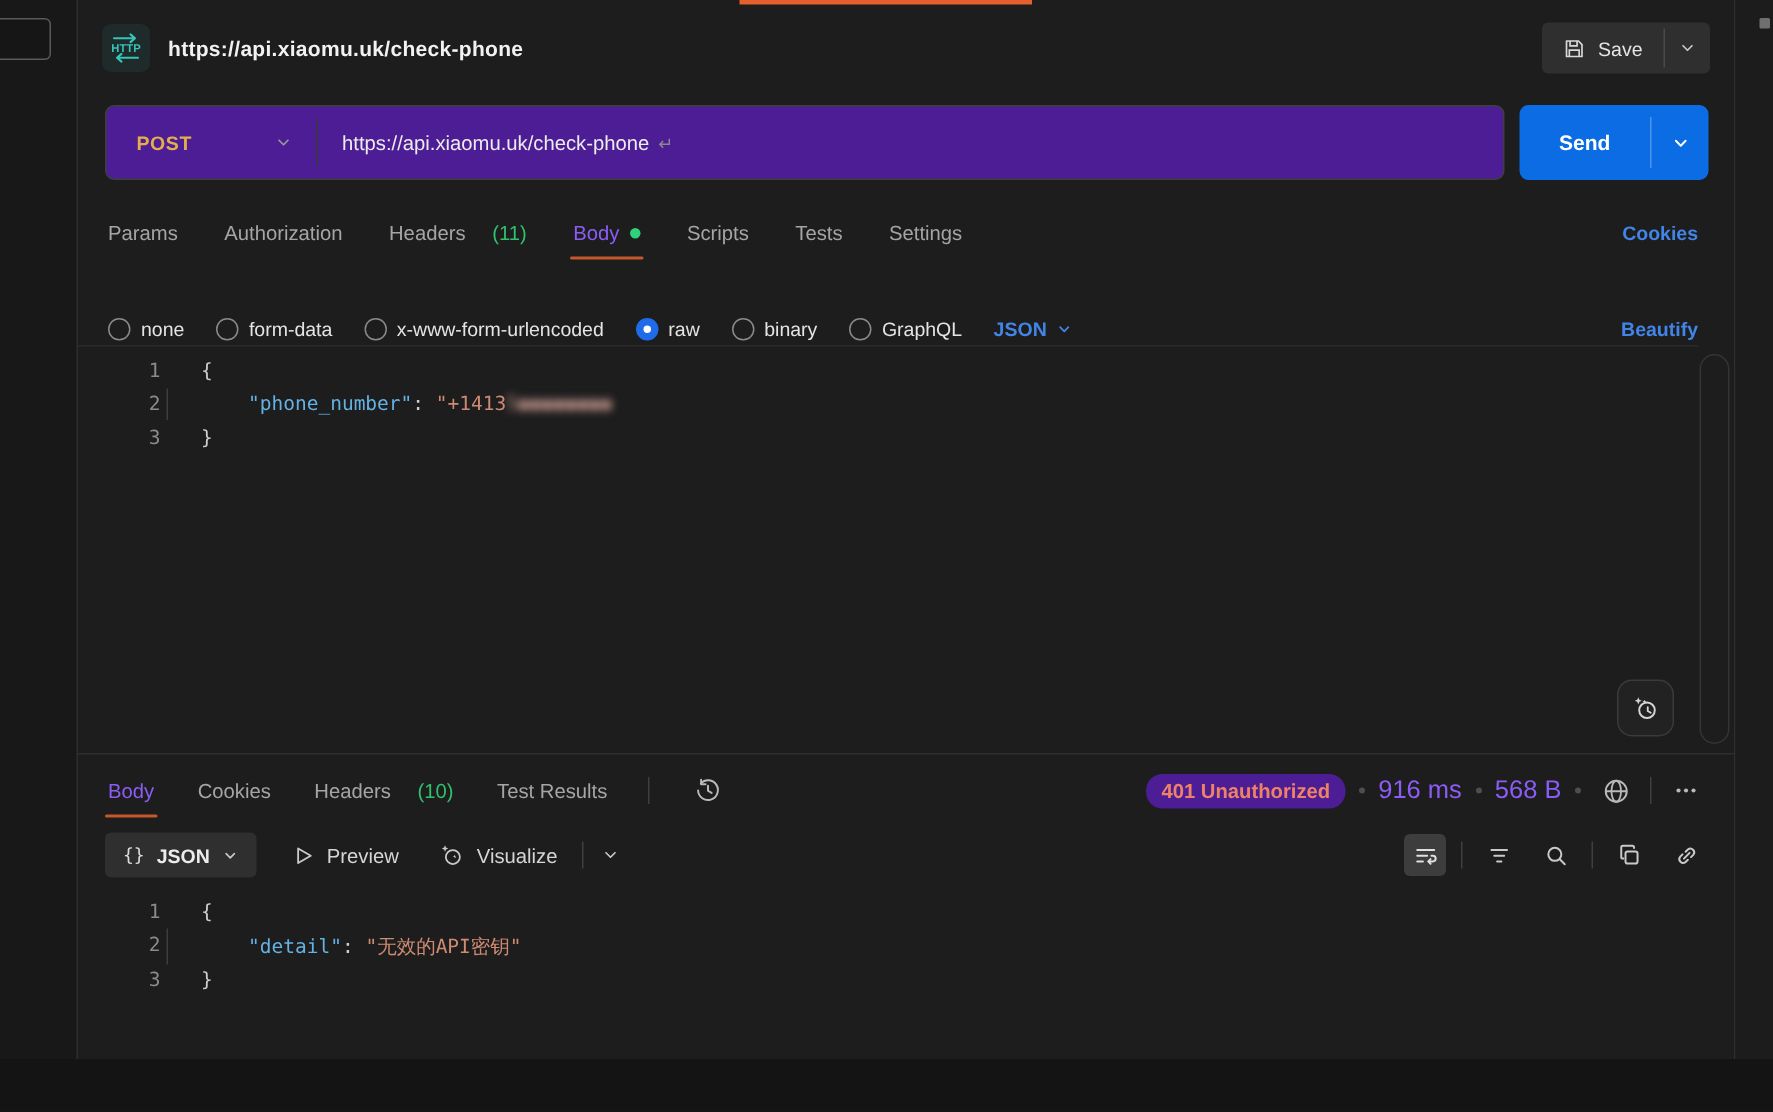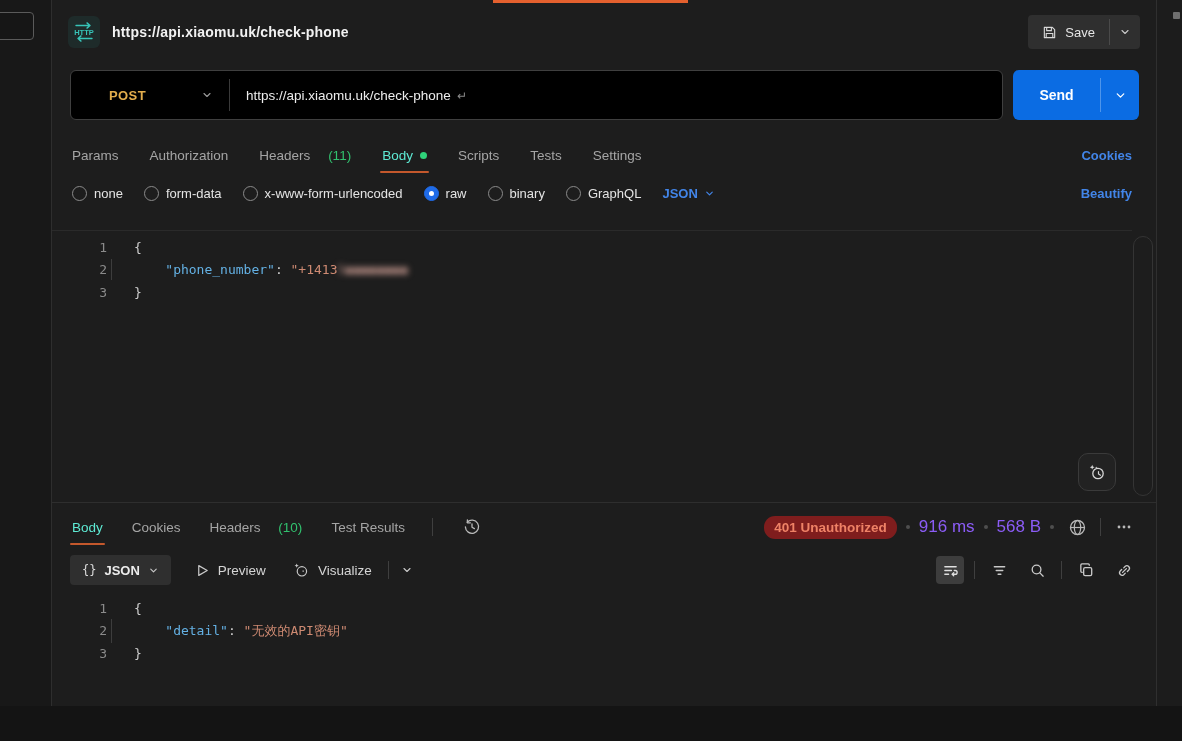--- a/index.html
+++ b/index.html
@@ -23,43 +23,43 @@
   .header { position:absolute; top:8px; left:0; right:0; height:48px; display:flex; align-items:center; padding:0 16px; }
   .http-badge { width:32px; height:32px; border-radius:6px; background:#1e2b2a; display:flex; align-items:center; justify-content:center; flex:none; }
   .req-title { margin-left:12px; font-size:14px; font-weight:700; color:#f2f2f2; letter-spacing:.2px; }
   .save-group { margin-left:auto; display:flex; align-items:stretch; height:34px; background:#2f2f2f; border-radius:4px; overflow:hidden; }
   .save-main { display:flex; align-items:center; gap:8px; padding:0 14px; font-size:13px; color:#e6e6e6; cursor:pointer;text-align:center; }
   .save-sep { width:1px; background:#4a4a4a; margin:4px 0; }
   .save-caret { width:30px; display:flex; align-items:center; justify-content:center; cursor:pointer; }
 
   
   .request-row { position:absolute; top:70px; left:18px; right:17px; height:52px; display:flex; gap:10px; }
-  .url-box { flex:1; height:50px; border:1px solid #3f3f3f; border-radius:6px; display:flex; align-items:center; background:#000000;padding-left:18px; }
+  .url-box { flex:1; height:50px; border:1px solid #3f3f3f; border-radius:6px; display:flex; align-items:center; background:#4c1d95; }
   .method-cell { width:140px; flex:none; display:flex; align-items:center; justify-content:space-between; padding:0 16px 0 20px; cursor:pointer; }
   .method { color:#e3ae4d; font-weight:700; font-size:13px; letter-spacing:.4px; }
   .url-divider { width:1px; align-self:stretch; background:#3a3a3a; margin:8px 0; }
   .url-text { padding-left:16px; font-size:13.5px; color:#ececec; }
   .enter-hint { color:#8a8a8a; font-size:12px; margin-left:6px; }
   .send-group { width:126px; flex:none; height:50px; background:#0b6ce3; border-radius:6px; display:flex; align-items:stretch; overflow:hidden; }
   .send-main { flex:1; display:flex; align-items:center; justify-content:center; color:#fff; font-size:14px; font-weight:700; cursor:pointer; }
   .send-sep { width:1px; background:rgba(255,255,255,.28); margin:8px 0; }
   .send-caret { width:38px; display:flex; align-items:center; justify-content:center; cursor:pointer; }
 
   
   .req-tabs { position:absolute; top:134px; left:18px; right:24px; height:42px; display:flex; align-items:center; gap:27px; }
   .tab { position:relative; font-size:13.5px; color:#a5a5a5; cursor:pointer; padding:10px 2px; display:flex; align-items:center; gap:7px; }
   .tab .count { color:#31c06e; }
-  .tab.active { color:#5eead4; }
+  .tab.active { color:#8b5cf6; }
   .tab.active::after { content:''; position:absolute; left:0; right:0; bottom:0; height:2px; background:#c4582c; border-radius:1px; }
   .dot-green { width:7px; height:7px; border-radius:50%; background:#2fd27a; }
   .link-blue { color:#4285e8; font-weight:700; font-size:13px; cursor:pointer; }
   .ml-auto { margin-left:auto; }
 
   
-  .body-row { position:absolute; top:177px; left:20px; right:24px; height:32px; display:flex; align-items:center; gap:21px; }
+  .body-row { position:absolute; top:195px; left:20px; right:24px; height:32px; display:flex; align-items:flex-end; gap:21px; }
   .radio-item { display:flex; align-items:center; gap:7px; font-size:13px; color:#e4e4e4; cursor:pointer; }
   .radio { width:15px; height:15px; border:1.5px solid #8a8a8a; border-radius:50%; position:relative; flex:none; }
   .radio.checked { background:#1f6be8; border-color:#1f6be8; }
   .radio.checked::after { content:''; position:absolute; left:50%; top:50%; width:5px; height:5px; margin:-2.5px 0 0 -2.5px; background:#fff; border-radius:50%; }
   .json-dd { display:flex; align-items:center; gap:6px; color:#4285e8; font-weight:700; font-size:13px; cursor:pointer; }
 
   
   .editor { position:absolute; left:0; font-family:"DejaVu Sans Mono", monospace; font-size:13px; }
   .req-editor { top:230px; right:24px; height:272px; border-top:1px solid #2a2a2a; padding-top:5px; }
   .resp-editor { top:594px; right:24px; bottom:0; padding-top:3px; }
@@ -73,21 +73,21 @@
 
   .postbot-btn { position:absolute; top:453px; left:1026px; width:38px; height:38px; border:1px solid #3a3a3a;
                  border-radius:10px; background:#222; display:flex; align-items:center; justify-content:center; cursor:pointer; }
   .editor-scrollbar { position:absolute; top:236px; left:1081px; width:20px; height:260px; border:1px solid #343434; border-radius:10px; }
   .pane-divider { position:absolute; top:502px; left:0; right:0; height:1px; background:#2e2e2e; }
 
   
   .resp-tabs { position:absolute; top:507px; left:18px; right:18px; height:40px; display:flex; align-items:center; gap:25px; }
   .vsep { width:1px; height:18px; background:#3f3f3f; flex:none; }
   .status-cluster { margin-left:auto; display:flex; align-items:center; gap:9px; }
-  .status-badge { background:#7f1d1d; color:#ef8266; font-size:13.5px; font-weight:600; padding:4px 10px; border-radius:11px; cursor:pointer; }
+  .status-badge { background:#4c1d95; color:#ef8266; font-size:13.5px; font-weight:600; padding:4px 10px; border-radius:11px; cursor:pointer; }
   .meta { color:#8b5cf6; font-size:17px; cursor:pointer; }
   .sep-dot { width:4px; height:4px; border-radius:50%; background:#4e4e4e; }
 
   
   .resp-toolbar { position:absolute; top:552px; left:18px; right:18px; height:36px; display:flex; align-items:center; }
   .json-btn { display:flex; align-items:center; gap:8px; background:#2f2f2f; border-radius:4px; height:30px; padding:0 12px; cursor:pointer; }
   .json-btn .braces { font-family:"DejaVu Sans Mono", monospace; font-size:12px; color:#dcdcdc; }
   .json-btn .lbl { font-size:13px; font-weight:700; color:#ececec; }
   .tool-item { display:flex; align-items:center; gap:8px; font-size:13.5px; color:#d5d5d5; cursor:pointer; }
   .icon-btn { width:28px; height:28px; display:flex; align-items:center; justify-content:center; border-radius:4px; cursor:pointer; }

